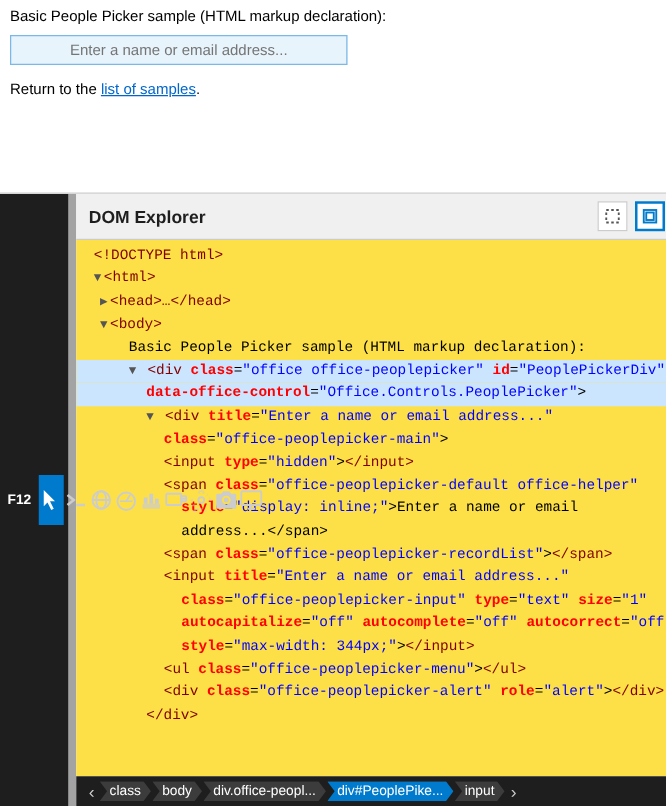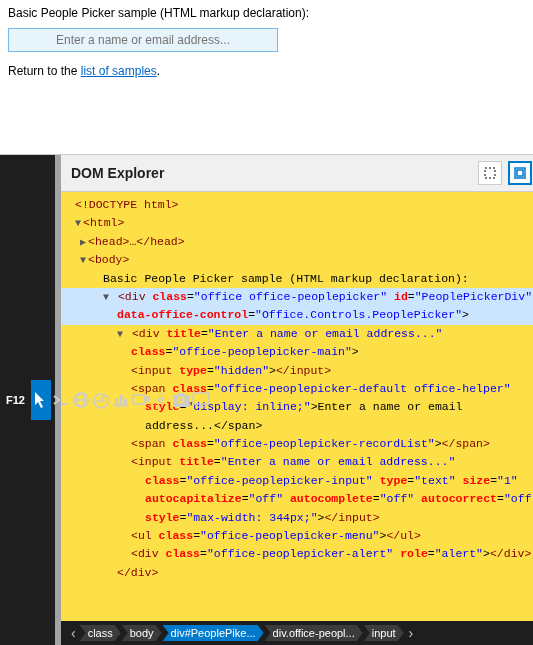--- a/index.html
+++ b/index.html
@@ -350,20 +350,20 @@
       </span>
       <span class="dom-line indent4">
         <span class="tag-name">&lt;/div&gt;</span>
       </span>
     </div>
 
     <div class="breadcrumb-bar">
       <span class="breadcrumb-scroll-left">‹</span>
       <span class="breadcrumb-item">class</span>
       <span class="breadcrumb-item">body</span>
+      <span class="breadcrumb-item">div.office-peopl...</span>
       <span class="breadcrumb-item active">div#PeoplePike...</span>
-      <span class="breadcrumb-item">div.office-peopl...</span>
       <span class="breadcrumb-item">input</span>
       <span class="breadcrumb-scroll-right">›</span>
     </div>
   </div>
 
 </div>
 
 </body></html>

